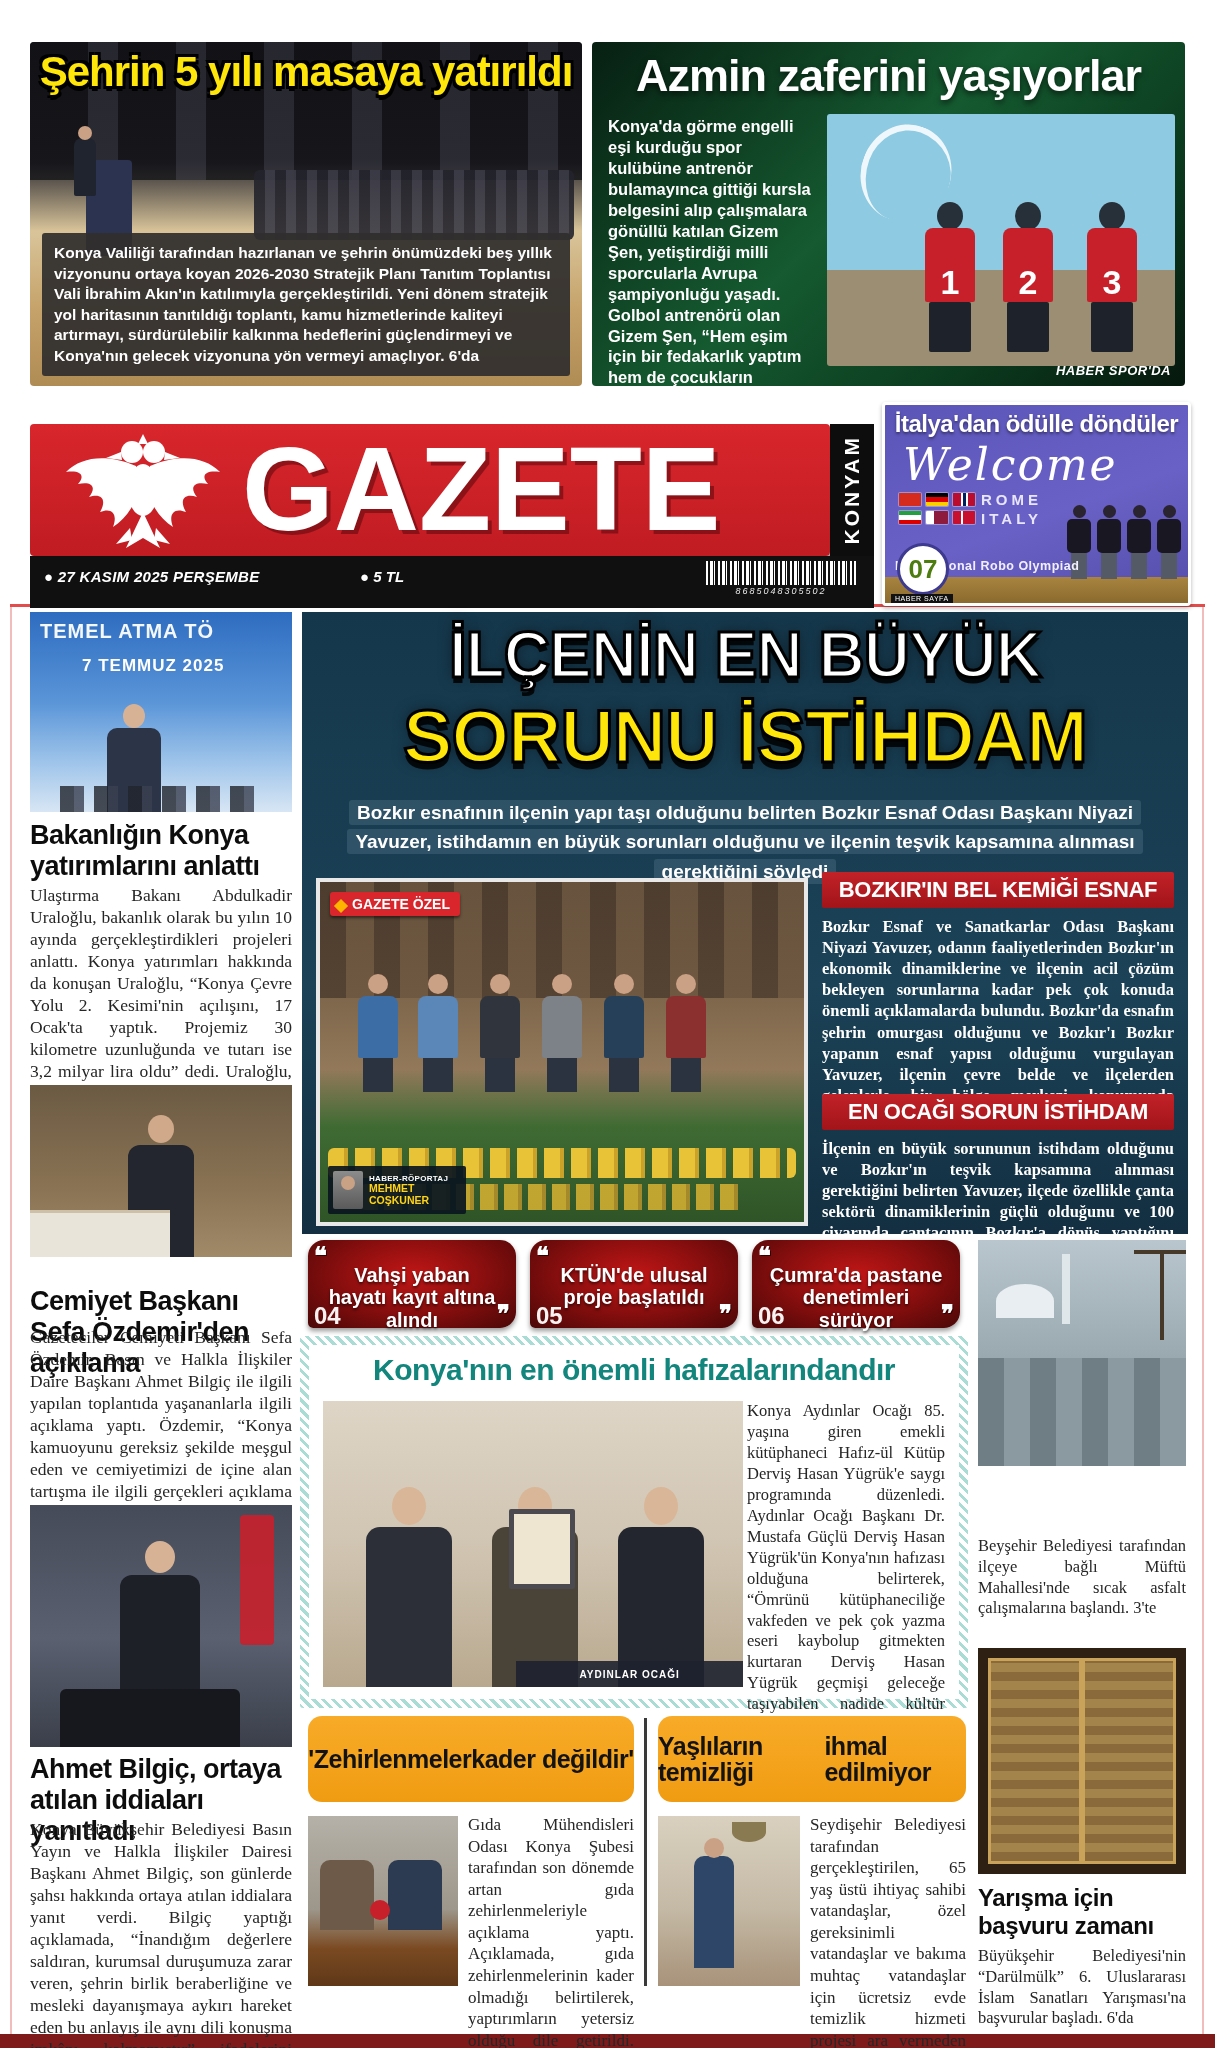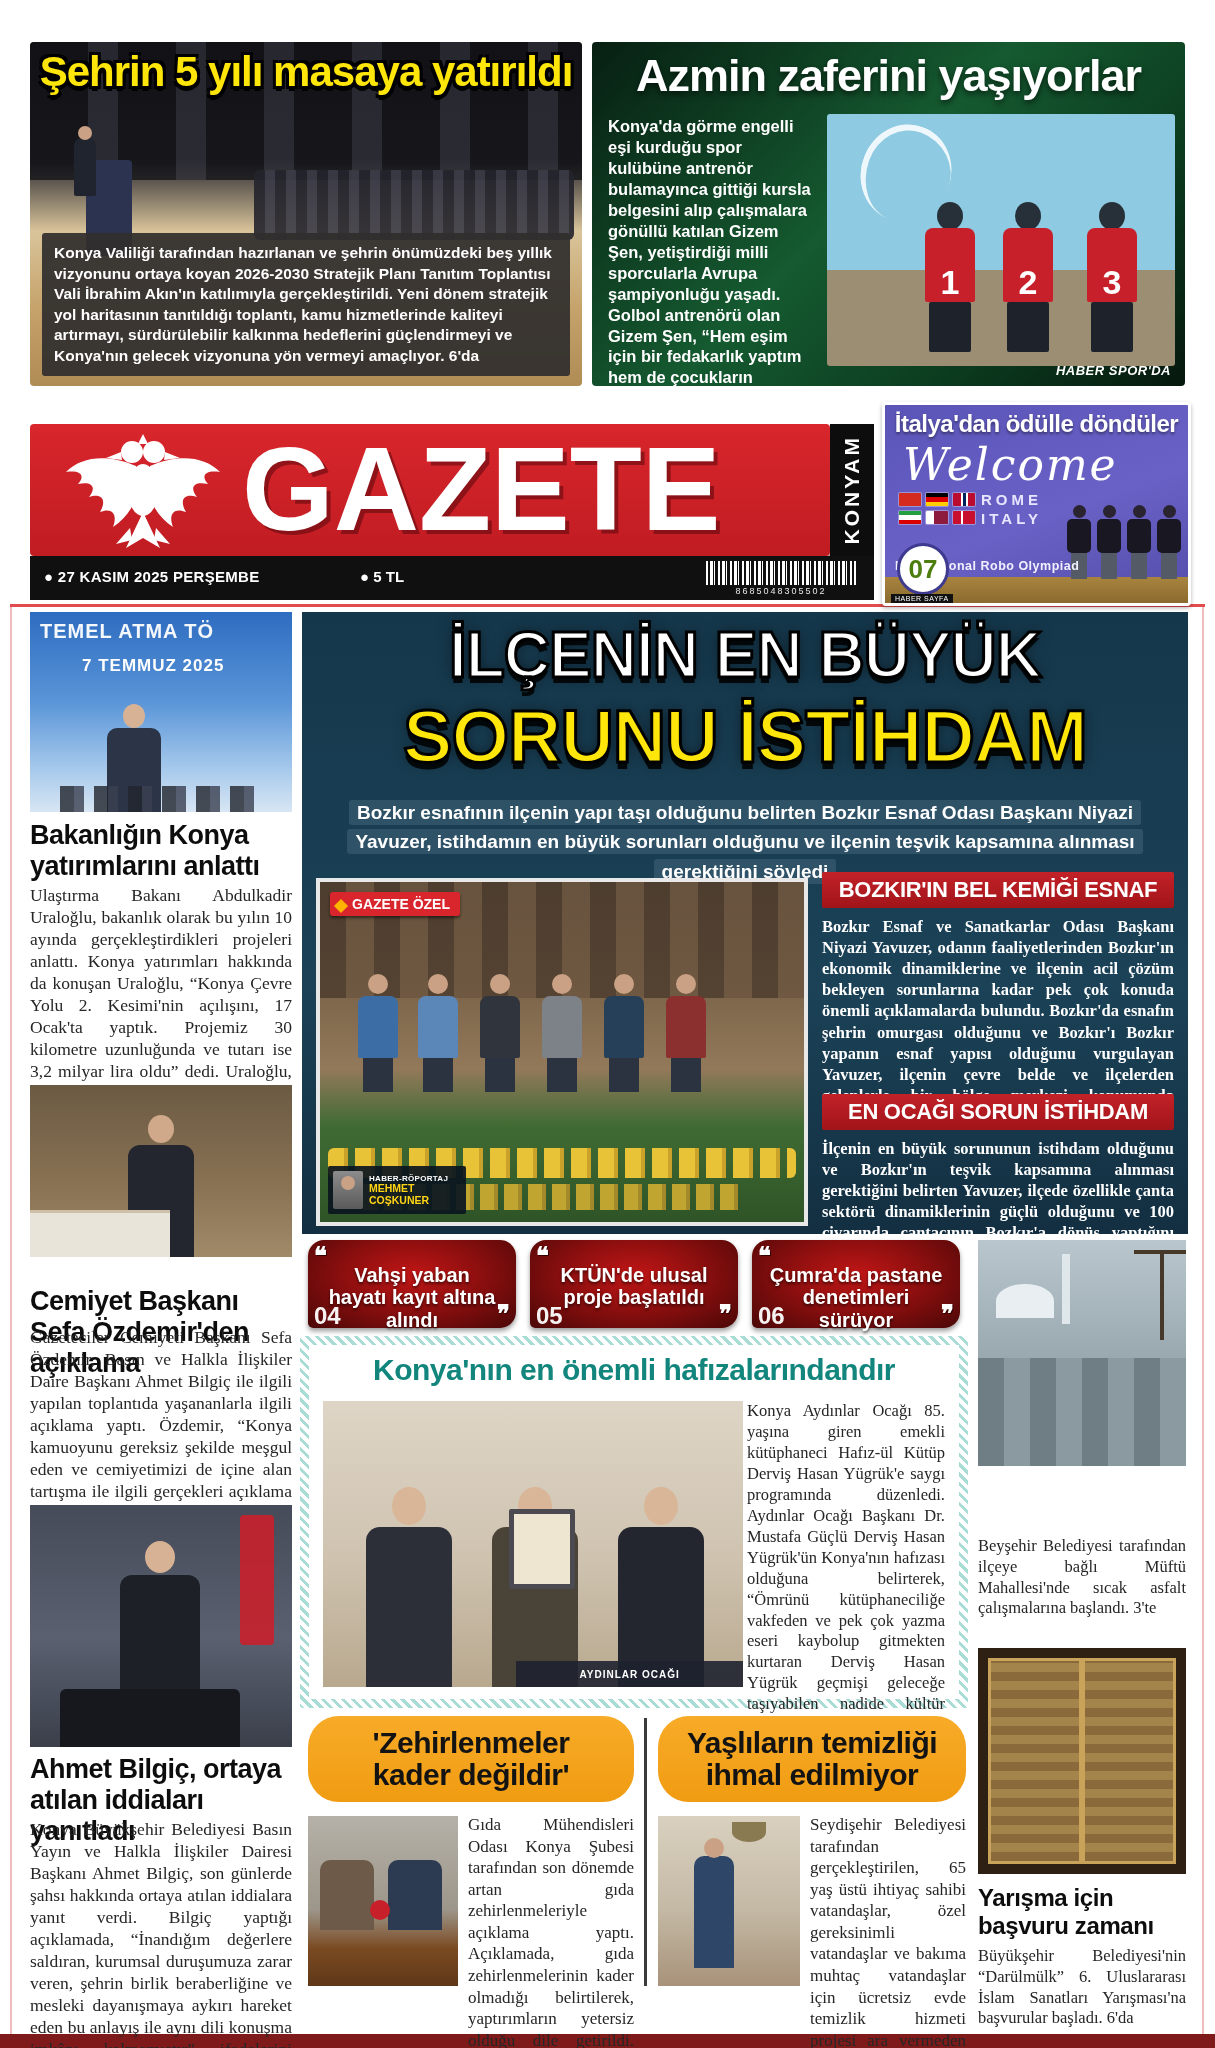--- a/index.html
+++ b/index.html
@@ -36,21 +36,21 @@
      color:#fff;font-weight:900;font-size:34px;display:flex;align-items:flex-end;justify-content:center;}
   .athlete .legs{position:absolute;left:10px;top:100px;width:42px;height:50px;background:#1d222b;border-radius:2px;}
   .lr-credit{position:absolute;right:14px;bottom:8px;color:#fff;font-style:italic;font-weight:700;font-size:13px;letter-spacing:.5px;}
 
   
   .mast-red{left:30px;top:424px;width:800px;height:132px;background:linear-gradient(180deg,#d8262c,#c01c22);border-radius:4px;box-shadow:3px 4px 0 rgba(0,0,0,.35);}
   .mast-title{position:absolute;left:212px;top:0;width:578px;height:132px;line-height:130px;color:#fff;font-weight:900;font-size:118px;letter-spacing:0px;text-shadow:4px 4px 0 rgba(90,8,12,.55);}
   .eagle{position:absolute;left:18px;top:4px;}
   .konyam{left:830px;top:424px;width:44px;height:132px;background:#0d0d0d;display:flex;align-items:center;justify-content:center;}
   .konyam span{writing-mode:vertical-rl;transform:rotate(180deg);color:#fff;font-weight:900;font-size:21px;letter-spacing:3px;}
-  .date-strip{left:30px;top:556px;width:844px;height:44px;background:#101010;color:#fff;}
+  .date-strip{left:30px;top:556px;width:844px;height:52px;background:#101010;color:#fff;font-style:italic;}
   .date-text{position:absolute;left:14px;top:12px;font-weight:700;font-size:15px;letter-spacing:.3px;}
   .price-text{position:absolute;left:330px;top:12px;font-weight:700;font-size:15px;}
   .barcode{position:absolute;right:18px;top:5px;width:150px;height:24px;
      background:repeating-linear-gradient(90deg,#fff 0 2px,#101010 2px 4px,#fff 4px 7px,#101010 7px 8px,#fff 8px 9px,#101010 9px 12px);}
   .barcode-num{position:absolute;right:18px;top:30px;width:150px;text-align:center;color:#e8e8e8;font-size:9px;letter-spacing:2px;}
 
   .italy{left:882px;top:402px;width:303px;height:198px;background:linear-gradient(160deg,#5b55b8 0%,#6a61c6 55%,#544da9 100%);border-radius:4px;border:3px solid #fff;box-shadow:0 2px 4px rgba(0,0,0,.3);}
   .italy-floor{position:absolute;left:0;right:0;bottom:0;height:26px;background:linear-gradient(180deg,#a8843f,#8a6a2e);}
   .italy-head{position:absolute;left:0;right:0;top:5px;text-align:center;color:#fff;font-weight:900;font-size:24px;letter-spacing:-.5px;text-shadow:0 2px 3px rgba(0,0,0,.45);}
   .italy-welcome{position:absolute;left:18px;top:34px;color:#fff;font-family:"DejaVu Serif",serif;font-style:italic;font-size:44px;letter-spacing:2px;}
@@ -150,22 +150,22 @@
   .rc1-blocks{position:absolute;left:0;right:0;bottom:0;height:108px;background:repeating-linear-gradient(90deg,#6f7d85 0 26px,#8b99a1 26px 52px);}
   .rc1-crane{position:absolute;right:22px;top:10px;width:4px;height:90px;background:#46392a;}
   .rc1-crane::after{content:"";position:absolute;left:-26px;top:0;width:56px;height:4px;background:#46392a;}
   .rc-photo2{left:978px;top:1648px;width:208px;height:226px;background:#2e2114;}
   .rc2-panel{position:absolute;top:10px;width:88px;bottom:10px;border:3px solid #caa35a;
      background:repeating-linear-gradient(0deg,#8a6a3a 0 9px,#a3854c 9px 18px);}
   .rc-title{position:absolute;left:978px;width:208px;color:#0d0d0d;font-weight:900;font-size:24px;line-height:1.15;letter-spacing:-.4px;}
   .rc-body{position:absolute;left:978px;width:208px;color:#262626;font-family:"Liberation Serif",serif;font-size:16.5px;line-height:1.26;text-align:justify;}
 
   
-  .orange-head{position:absolute;top:1716px;height:86px;background:linear-gradient(180deg,#f8ab28,#f09c12);border-radius:31px;
-     display:flex;flex-direction:column;align-items:center;justify-content:center;color:#131313;font-weight:900;font-size:30px;line-height:1.06;letter-spacing:-.5px;}
+  .orange-head{position:absolute;top:1716px;height:86px;background:linear-gradient(180deg,#f8ab28,#f09c12);border-radius:14px;
+     display:flex;flex-direction:row;align-items:center;justify-content:center;color:#131313;font-weight:900;font-size:25px;line-height:1.06;letter-spacing:-.5px;}
   .bot-photo{position:absolute;top:1816px;height:170px;}
   .bp1{background:linear-gradient(180deg,#b5b1a8 0%,#9d968a 55%,#7a4a22 78%,#5f3818 100%);}
   .bp1 .fig{position:absolute;width:54px;height:70px;top:44px;border-radius:10px 10px 0 0;}
   .bp1 .mic{position:absolute;left:62px;top:84px;width:20px;height:20px;border-radius:50%;background:#c8202b;}
   .bp2{background:linear-gradient(180deg,#d9d0bf 0%,#c4b9a5 55%,#a8927a 100%);}
   .bp2 .fig{position:absolute;left:36px;top:40px;width:40px;height:112px;background:#2e4668;border-radius:10px 10px 0 0;}
   .bp2 .fig::before{content:"";position:absolute;left:10px;top:-18px;width:20px;height:20px;border-radius:50%;background:#caa184;}
   .bp2 .lamp{position:absolute;left:74px;top:6px;width:34px;height:20px;background:#8a7a52;border-radius:0 0 50% 50%;}
   .bot-body{position:absolute;top:1814px;color:#262626;font-family:"Liberation Serif",serif;font-size:17px;line-height:1.27;text-align:justify;}
   .bot-divider{position:absolute;left:644px;top:1718px;width:3px;height:268px;background:#3a3a3a;}

